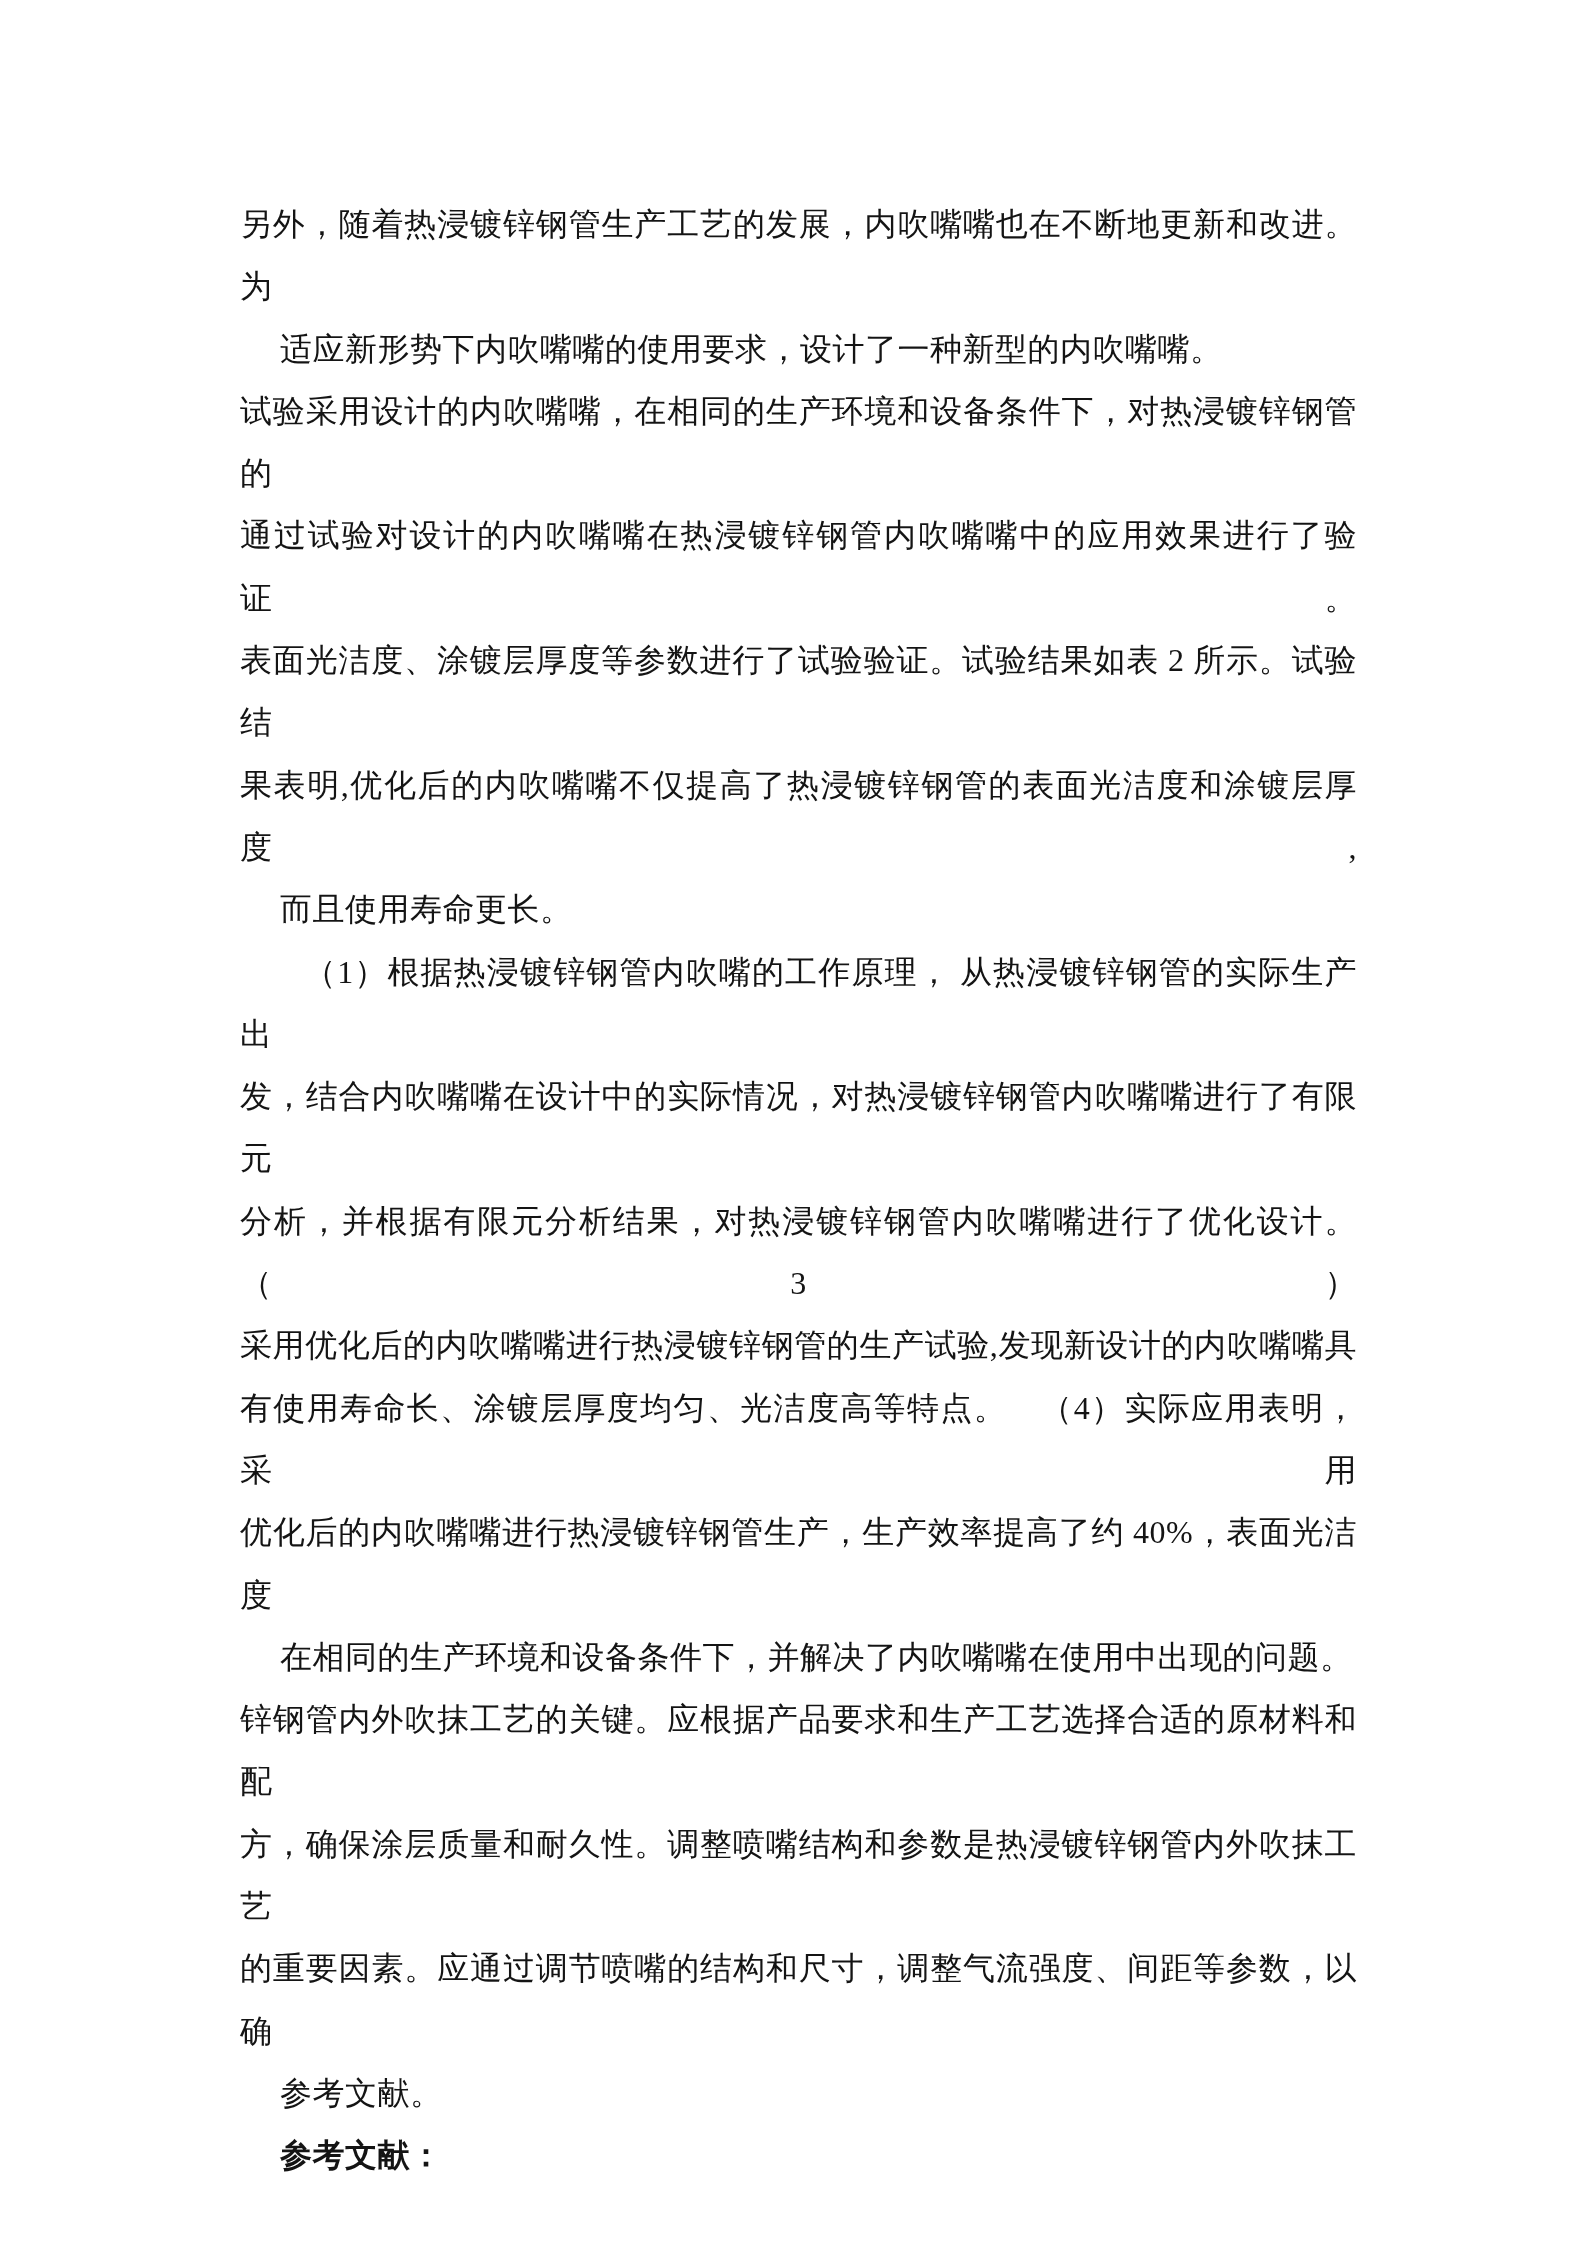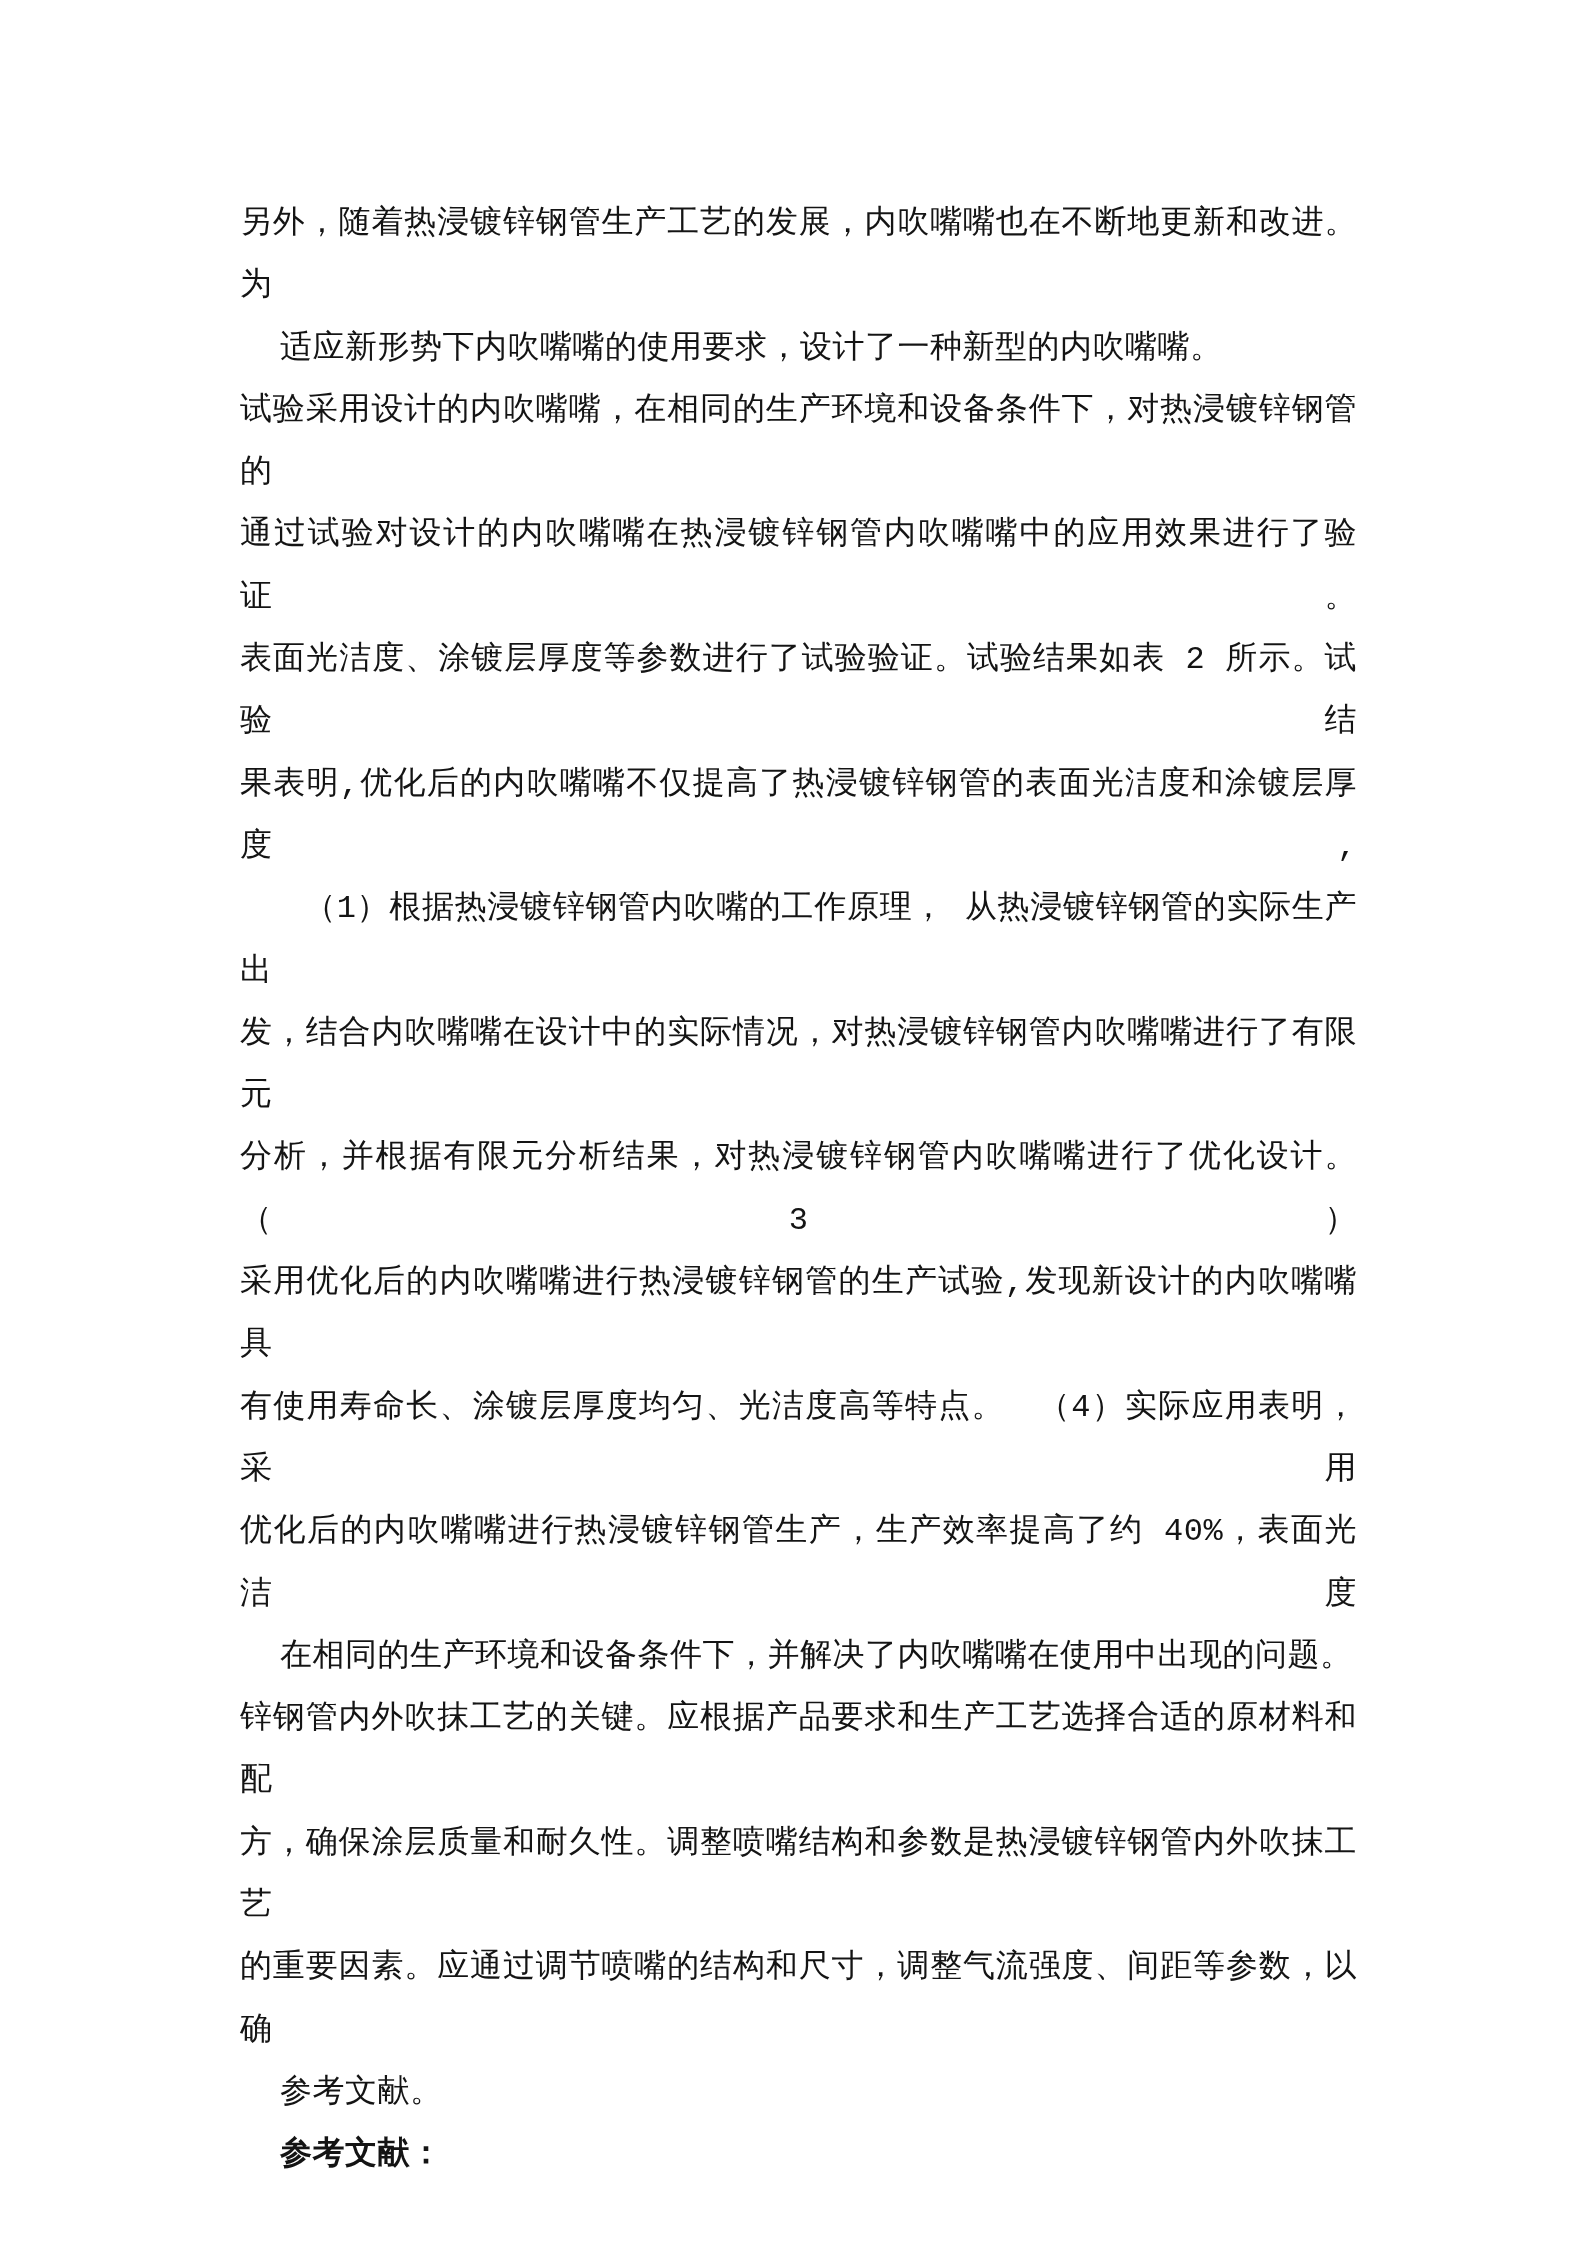--- a/index.html
+++ b/index.html
@@ -6,21 +6,21 @@
     margin: 0;
     padding: 0;
     background: #ffffff;
   }
   .page {
     position: relative;
     width: 1587px;
     height: 2245px;
     background: #ffffff;
     overflow: hidden;
-    font-family: Liberation Mono, monospace;
+    font-family: Liberation Serif, serif;
     color: #141414;
   }
   .body-text {
     position: absolute;
     top: 193px;
     left: 240px;
     width: 1117px;
   }
   .line {
     font-size: 32px;
@@ -46,20 +46,21 @@
 <body>
 
 <div class="page">
   <div class="body-text">
       <div class="line"><span>另外，随着热浸镀锌钢管生产工艺的发展，内吹嘴嘴也在不断地更新和改进。为</span></div>
       <div class="line last"><span>适应新形势下内吹嘴嘴的使用要求，设计了一种新型的内吹嘴嘴。</span></div>
       <div class="line"><span>试验采用设计的内吹嘴嘴，在相同的生产环境和设备条件下，对热浸镀锌钢管的</span></div>
       <div class="line"><span>通过试验对设计的内吹嘴嘴在热浸镀锌钢管内吹嘴嘴中的应用效果进行了验证。</span></div>
       <div class="line"><span>表面光洁度、涂镀层厚度等参数进行了试验验证。试验结果如表 2 所示。试验结</span></div>
       <div class="line"><span>果表明,优化后的内吹嘴嘴不仅提高了热浸镀锌钢管的表面光洁度和涂镀层厚度,</span></div>
+      <div class="line last"><span>而且使用寿命更长。</span></div>
       <div class="line indent"><span>（1）根据热浸镀锌钢管内吹嘴的工作原理， 从热浸镀锌钢管的实际生产出</span></div>
       <div class="line"><span>发，结合内吹嘴嘴在设计中的实际情况，对热浸镀锌钢管内吹嘴嘴进行了有限元</span></div>
       <div class="line"><span>分析，并根据有限元分析结果，对热浸镀锌钢管内吹嘴嘴进行了优化设计。（3）</span></div>
       <div class="line"><span>采用优化后的内吹嘴嘴进行热浸镀锌钢管的生产试验,发现新设计的内吹嘴嘴具</span></div>
       <div class="line"><span>有使用寿命长、涂镀层厚度均匀、光洁度高等特点。　（4）实际应用表明，采用</span></div>
       <div class="line"><span>优化后的内吹嘴嘴进行热浸镀锌钢管生产，生产效率提高了约 40%，表面光洁度</span></div>
       <div class="line last"><span>在相同的生产环境和设备条件下，并解决了内吹嘴嘴在使用中出现的问题。</span></div>
       <div class="line"><span>锌钢管内外吹抹工艺的关键。应根据产品要求和生产工艺选择合适的原材料和配</span></div>
       <div class="line"><span>方，确保涂层质量和耐久性。调整喷嘴结构和参数是热浸镀锌钢管内外吹抹工艺</span></div>
       <div class="line"><span>的重要因素。应通过调节喷嘴的结构和尺寸，调整气流强度、间距等参数，以确</span></div>

